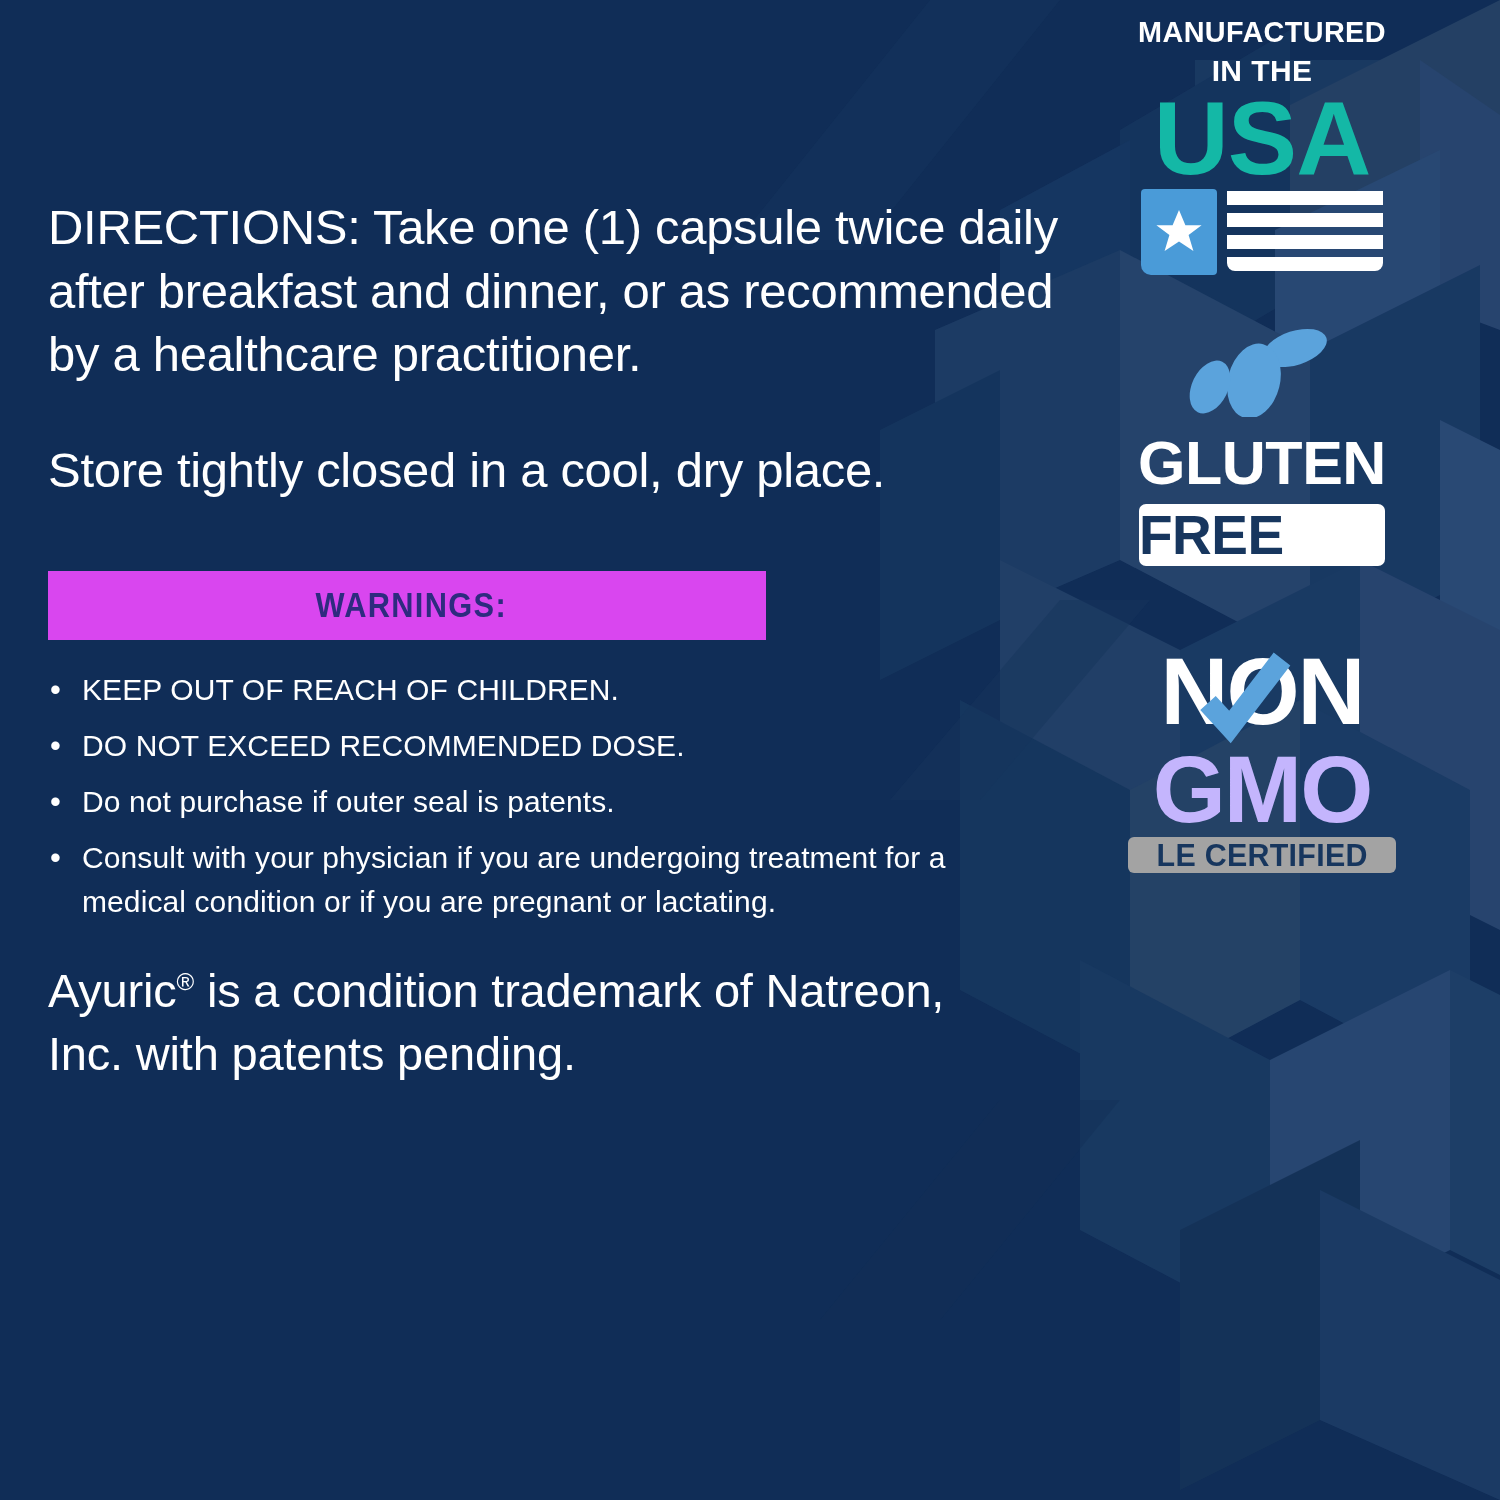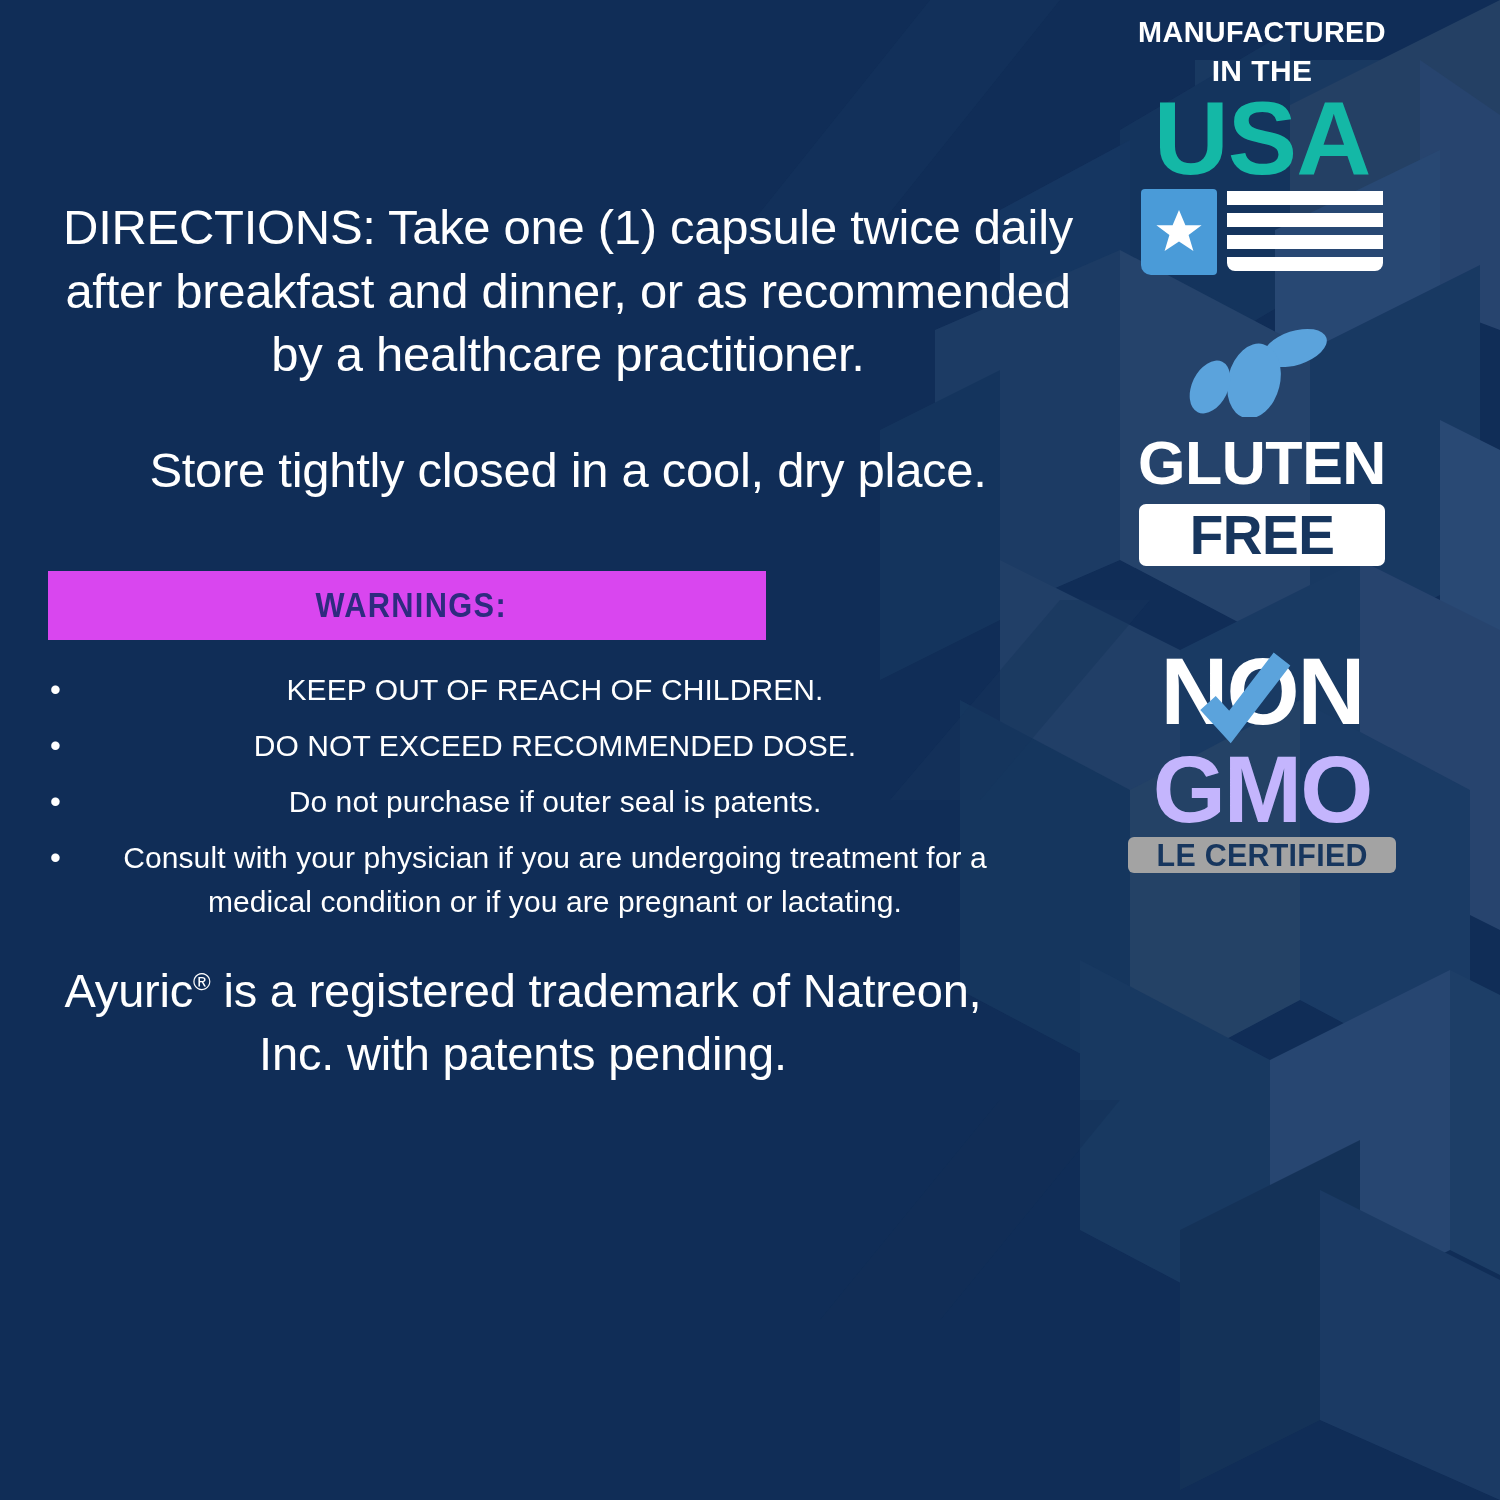--- a/index.html
+++ b/index.html
@@ -22,21 +22,20 @@
   #page {
     position:absolute; inset:0;
     z-index:2;
     display:flex;
   }
 
   #text-column {
     width:1090px;
     padding:196px 0 0 48px;
     position:relative;
-    text-align:center;
   }
 
   #badge-column {
     flex:1;
     position:relative;
     padding-top:296px;
   }
 
   
   .body-text {
@@ -156,21 +155,21 @@
     color:#ffffff; font-weight:bold;
     font-size:61px; line-height:1;
     letter-spacing:-0.5px;
     margin-top:16px;
   }
   #free-plate {
     margin:10px auto 0;
     width:246px; height:62px;
     background:#ffffff;
     border-radius:7px;
-    display:flex; align-items:center; justify-content:center;
+    display:flex; align-items:center; justify-content:flex-start;
   }
   #free-word {
     color:#17365E; font-weight:bold;
     font-size:55px; line-height:1;
     letter-spacing:-0.5px;
   }
 
   
   #non-row { position:relative; height:96px; }
   #non-word {
@@ -255,21 +254,21 @@
     </div>
 
     <ul id="warnings-list">
       <li>KEEP OUT OF REACH OF CHILDREN.</li>
       <li>DO NOT EXCEED RECOMMENDED DOSE.</li>
       <li>Do not purchase if outer seal is patents.</li>
       <li>Consult with your physician if you are undergoing treatment for a medical condition or if you are pregnant or lactating.</li>
     </ul>
 
     <p id="trademark">
-      <span>Ayuric</span><sup>®</sup><span> is a registered trademark of Natreon, Inc. with patents pending.</span>
+      <span>Ayuric</span><sup>®</sup><span> is a condition trademark of Natreon, Inc. with patents pending.</span>
     </p>
   </div>
 
   <div id="badge-column">
 
     <div class="badge" id="badge-usa">
       <div class="badge-line-sm" id="usa-line1">MANUFACTURED</div>
       <div class="badge-line-sm" id="usa-line2">IN THE</div>
       <div id="usa-big">USA</div>
 

